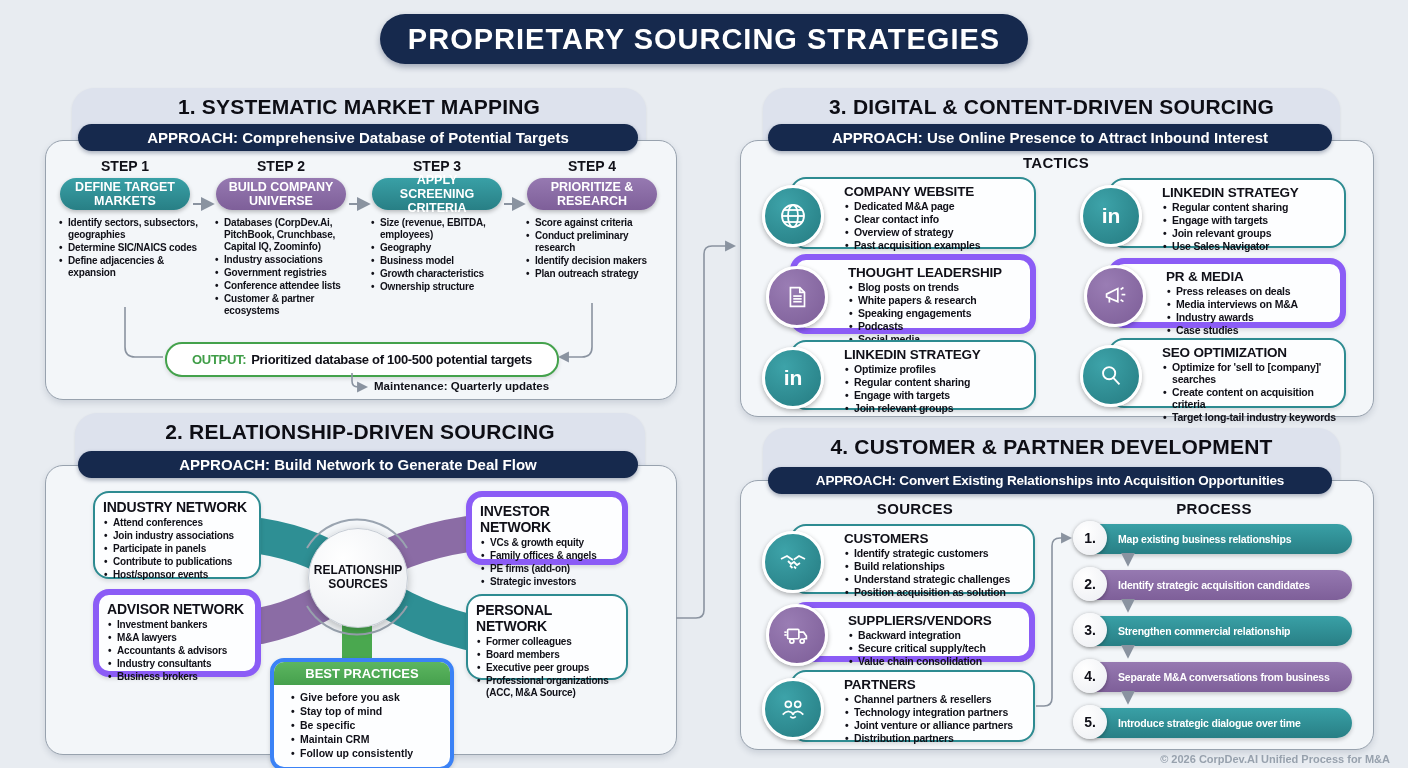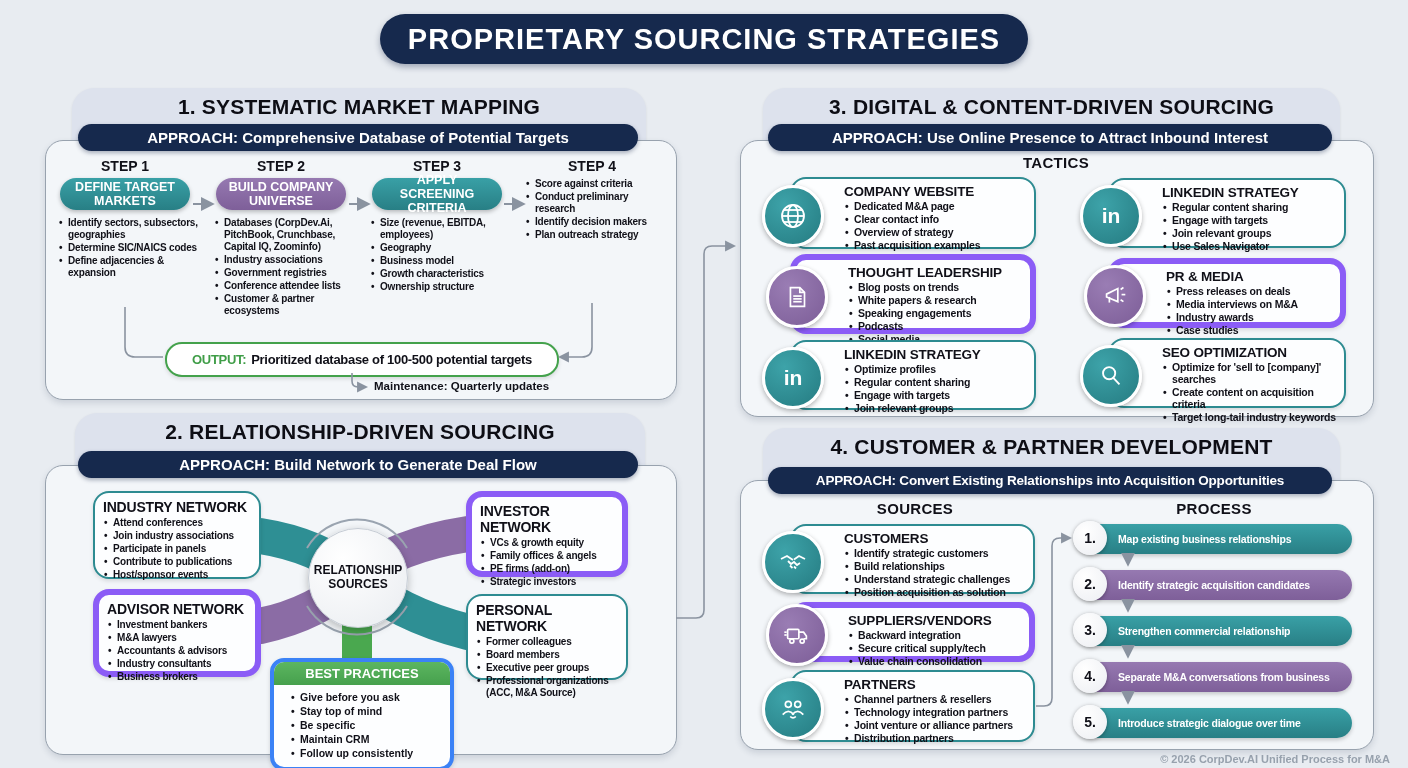--- a/index.html
+++ b/index.html
@@ -147,20 +147,21 @@
   <ul class="blt">
       <li>Size (revenue, EBITDA, employees)</li>
       <li>Geography</li>
       <li>Business model</li>
       <li>Growth characteristics</li>
       <li>Ownership structure</li>
     </ul>
 </div>
 <div class="abs step-col" style="left:517px;top:158px;width:150px;">
   <div class="step-label">STEP 4</div>
+  <div class="step-pill purple-bg">PRIORITIZE &amp; RESEARCH</div>
   <ul class="blt">
       <li>Score against criteria</li>
       <li>Conduct preliminary research</li>
       <li>Identify decision makers</li>
       <li>Plan outreach strategy</li>
     </ul>
 </div>
 
 <div class="abs output-box">
   <span class="output-label">OUTPUT:</span>
@@ -189,21 +190,21 @@
 <div class="abs net-box teal-border" style="left:93px;top:491px;width:168px;height:88px;">
   <h4>INDUSTRY NETWORK</h4>
   <ul class="blt">
       <li>Attend conferences</li>
       <li>Join industry associations</li>
       <li>Participate in panels</li>
       <li>Contribute to publications</li>
       <li>Host/sponsor events</li>
     </ul>
 </div>
-<div class="abs net-box purple-border" style="left:466px;top:491px;width:162px;height:86px;">
+<div class="abs net-box purple-border" style="left:466px;top:491px;width:162px;height:74px;">
   <h4>INVESTOR NETWORK</h4>
   <ul class="blt">
       <li>VCs &amp; growth equity</li>
       <li>Family offices &amp; angels</li>
       <li>PE firms (add-on)</li>
       <li>Strategic investors</li>
     </ul>
 </div>
 <div class="abs net-box purple-border" style="left:93px;top:589px;width:168px;height:88px;">
   <h4>ADVISOR NETWORK</h4>

